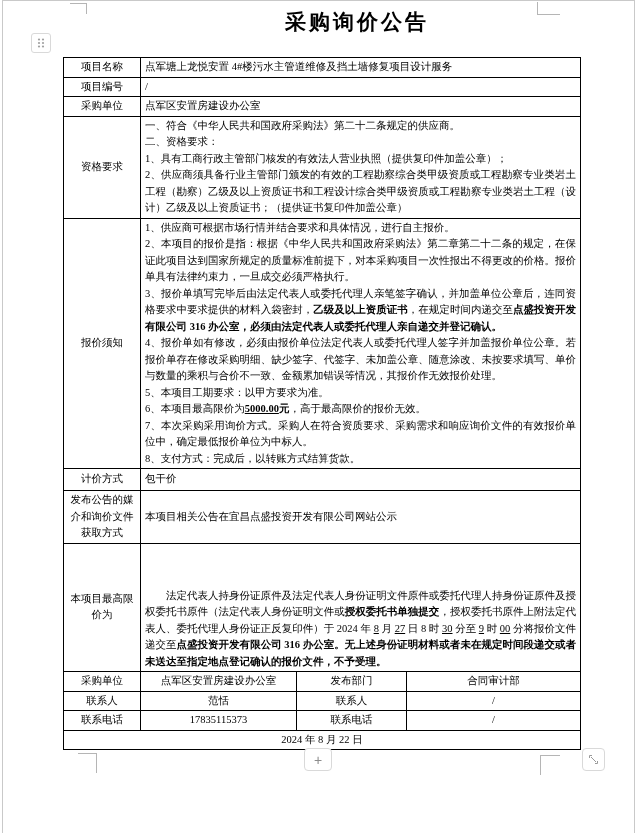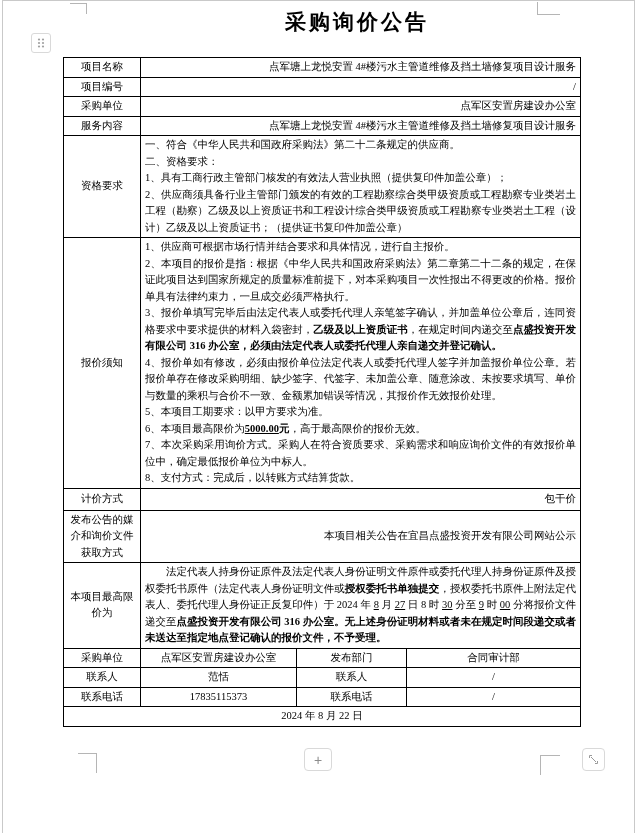--- a/index.html
+++ b/index.html
@@ -47,30 +47,30 @@
     font-size:10.5px;line-height:16.5px;
   }
   table.doc td{
     border:1px solid #000;
     padding:1px 4px;
     vertical-align:middle;
     box-sizing:border-box;
     word-break:break-all;
   }
   td.lab{text-align:center;padding:1px 2px;}
-  td.val{text-align:right;}
+  td.val{text-align:left;}
   td.just{text-align:justify;}
   td.ctr{text-align:center;}
   tr.h18 td{height:18px;}
   tr.h19 td{height:19px;}
   tr.h22 td{height:22px;}
   td p{margin:0;}
   .b{font-weight:bold;}
   .u{text-decoration:underline;}
-  .submission-p{text-indent:21px;}
+  .submission-p{text-indent:21px;margin-top:43px;}
   td.date-cell{text-align:center;padding-right:8px;height:19px;}
 </style>
 </head>
 <body>
 
 <div class="page">
   <div class="page-edge-left"></div>
   <div class="page-edge-right"></div>
   <div class="page-edge-top"></div>
 
@@ -105,24 +105,20 @@
       <td class="lab">项目名称</td>
       <td class="val" colspan="3">点军塘上龙悦安置 4#楼污水主管道维修及挡土墙修复项目设计服务</td>
     </tr>
     <tr class="h18">
       <td class="lab">项目编号</td>
       <td class="val" colspan="3">/</td>
     </tr>
     <tr class="h18">
       <td class="lab">采购单位</td>
       <td class="val" colspan="3">点军区安置房建设办公室</td>
-    </tr>
-    <tr class="h18">
-      <td class="lab">服务内容</td>
-      <td class="val" colspan="3">点军塘上龙悦安置 4#楼污水主管道维修及挡土墙修复项目设计服务</td>
     </tr>
 
     <tr>
       <td class="lab">资格要求</td>
       <td class="val just" colspan="3">
         <p>一、符合《中华人民共和国政府采购法》第二十二条规定的供应商。</p>
         <p>二、资格要求：</p>
         <p>1、具有工商行政主管部门核发的有效法人营业执照（提供复印件加盖公章）；</p>
         <p>2、供应商须具备行业主管部门颁发的有效的工程勘察综合类甲级资质或工程勘察专业类岩土工程（勘察）乙级及以上资质证书和工程设计综合类甲级资质或工程勘察专业类岩土工程（设计）乙级及以上资质证书；（提供证书复印件加盖公章）</p>
       </td>

